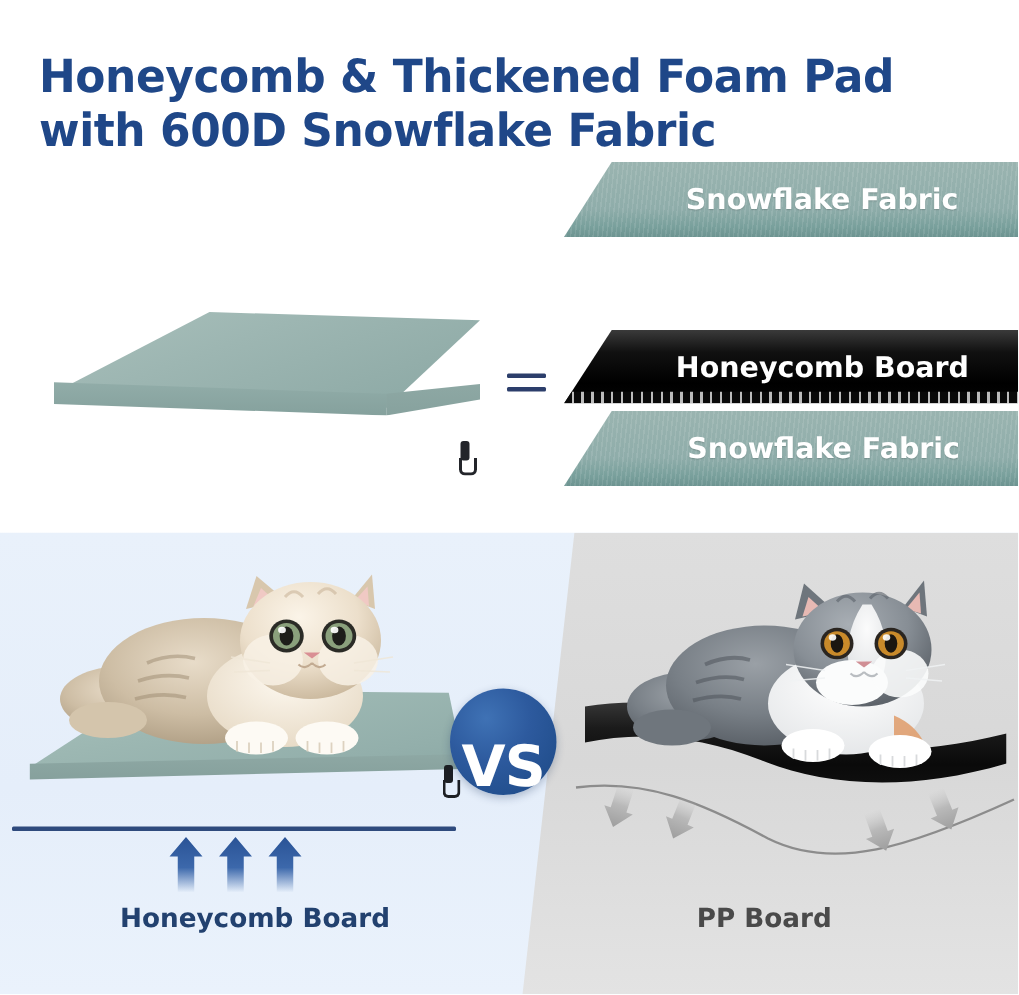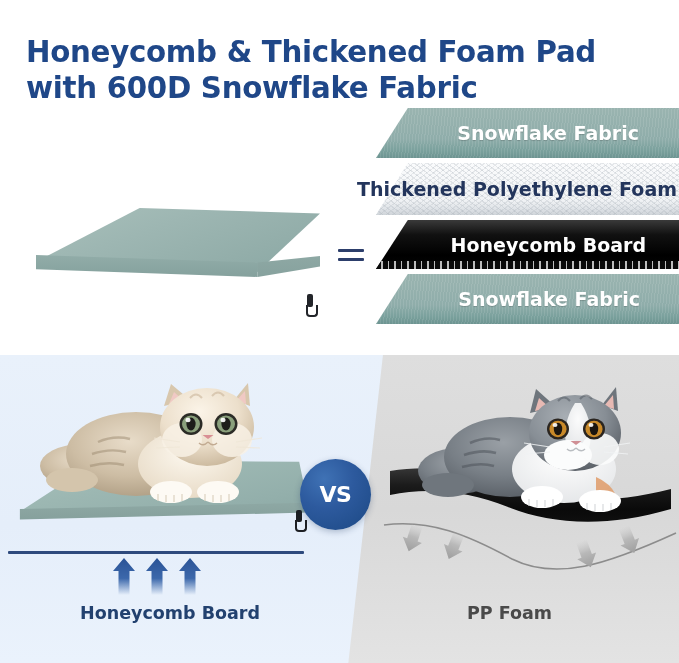--- a/index.html
+++ b/index.html
@@ -178,23 +178,23 @@
 
   
   .vs-badge{
     position:absolute;left:300px;top:459px;width:71px;height:71px;
     border-radius:50%;
     background:radial-gradient(circle at 34% 28%,#3f72b5 0%,#2d5a9e 42%,#23508f 75%,#1d4580 100%);
     box-shadow:0 2px 6px rgba(20,45,90,.28);
     z-index:40;
   }
   .vs-badge span{
-    position:absolute;left:0;top:0;width:71px;height:71px;
+    position:absolute;left:0;top:16px;width:71px;height:71px;
     display:flex;align-items:center;justify-content:center;
-    color:#ffffff;font-size:22px;font-weight:700;letter-spacing:-0.5px;
+    color:#ffffff;font-size:38px;font-weight:700;letter-spacing:-0.5px;
     font-family:"DejaVu Sans","Liberation Sans",sans-serif;
   }
 
   
   .cat{position:absolute;}
   #cat-left{left:40px;top:380px;width:250px;height:125px;z-index:20;}
   #cat-right{left:418px;top:385px;width:235px;height:128px;z-index:20;}
 </style>
 </head>
 <body>
@@ -224,24 +224,20 @@
       <i class="b"></i>
     </div>
 
     <div class="stack">
 
       <div class="layer" id="layer-1">
         <div class="slab"></div>
         <div class="lbl">Snowflake Fabric</div>
       </div>
 
-      <div class="layer" id="layer-2">
-        <div class="slab"></div>
-        <div class="lbl">Thickened Polyethylene Foam</div>
-      </div>
 
       <div class="layer" id="layer-3">
         <div class="slab">
           <div class="cells"></div>
         </div>
         <div class="lbl">Honeycomb Board</div>
       </div>
 
       <div class="layer" id="layer-4">
         <div class="slab"></div>
@@ -353,21 +349,21 @@
           <stop offset="100%" stop-color="#9e9e9e"></stop>
             </linearGradient>
           </defs>
         <g transform="rotate(-22 11 15)">
             <path d="M11,29 L1,17 L5.5,17 L5.5,1 L16.5,1 L16.5,17 L21,17 Z" fill="url(#gd4)"></path>
           </g>
       </svg>
     </div>
 
     <div class="cap" id="cap-left">Honeycomb Board</div>
-    <div class="cap" id="cap-right">PP Foam</div>
+    <div class="cap" id="cap-right">PP Board</div>
   </section>
 
   <div class="vs-badge">
     <span>VS</span>
   </div>
 
   <svg class="cat" id="cat-left" viewBox="0 0 250 125">
     <defs>
       <radialGradient id="lbody" cx="45%" cy="35%" r="75%">
         <stop offset="0%" stop-color="#e8dcc9"></stop>

